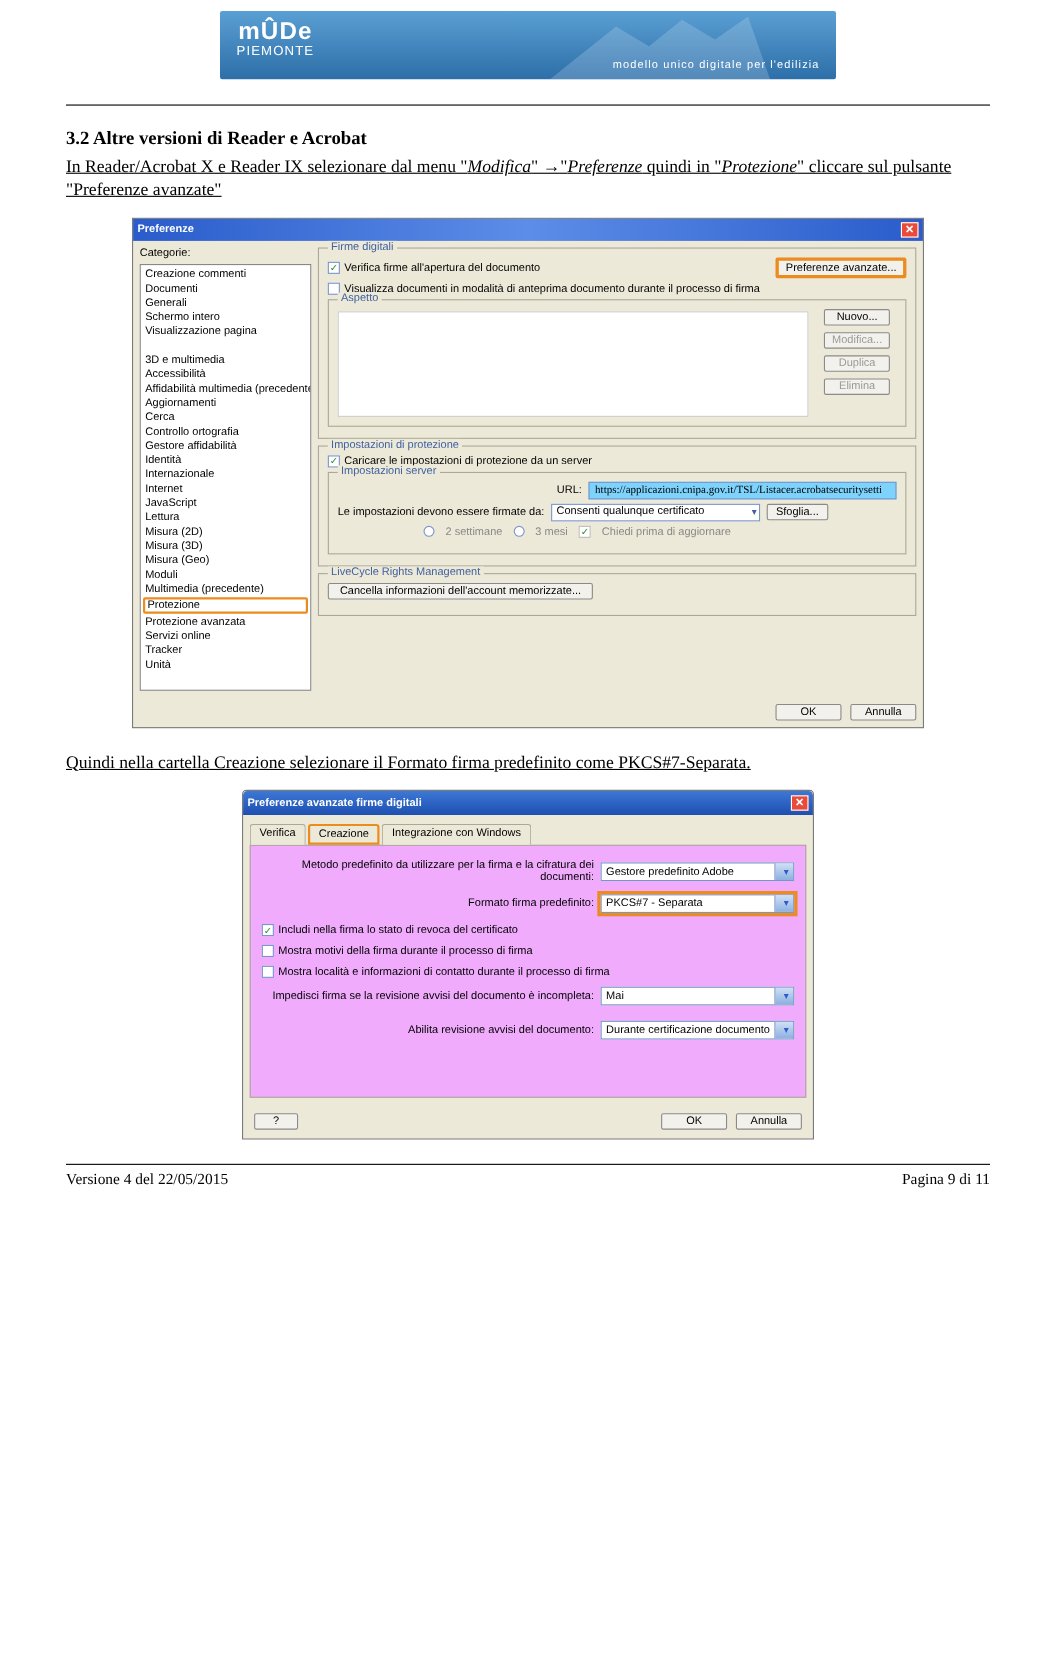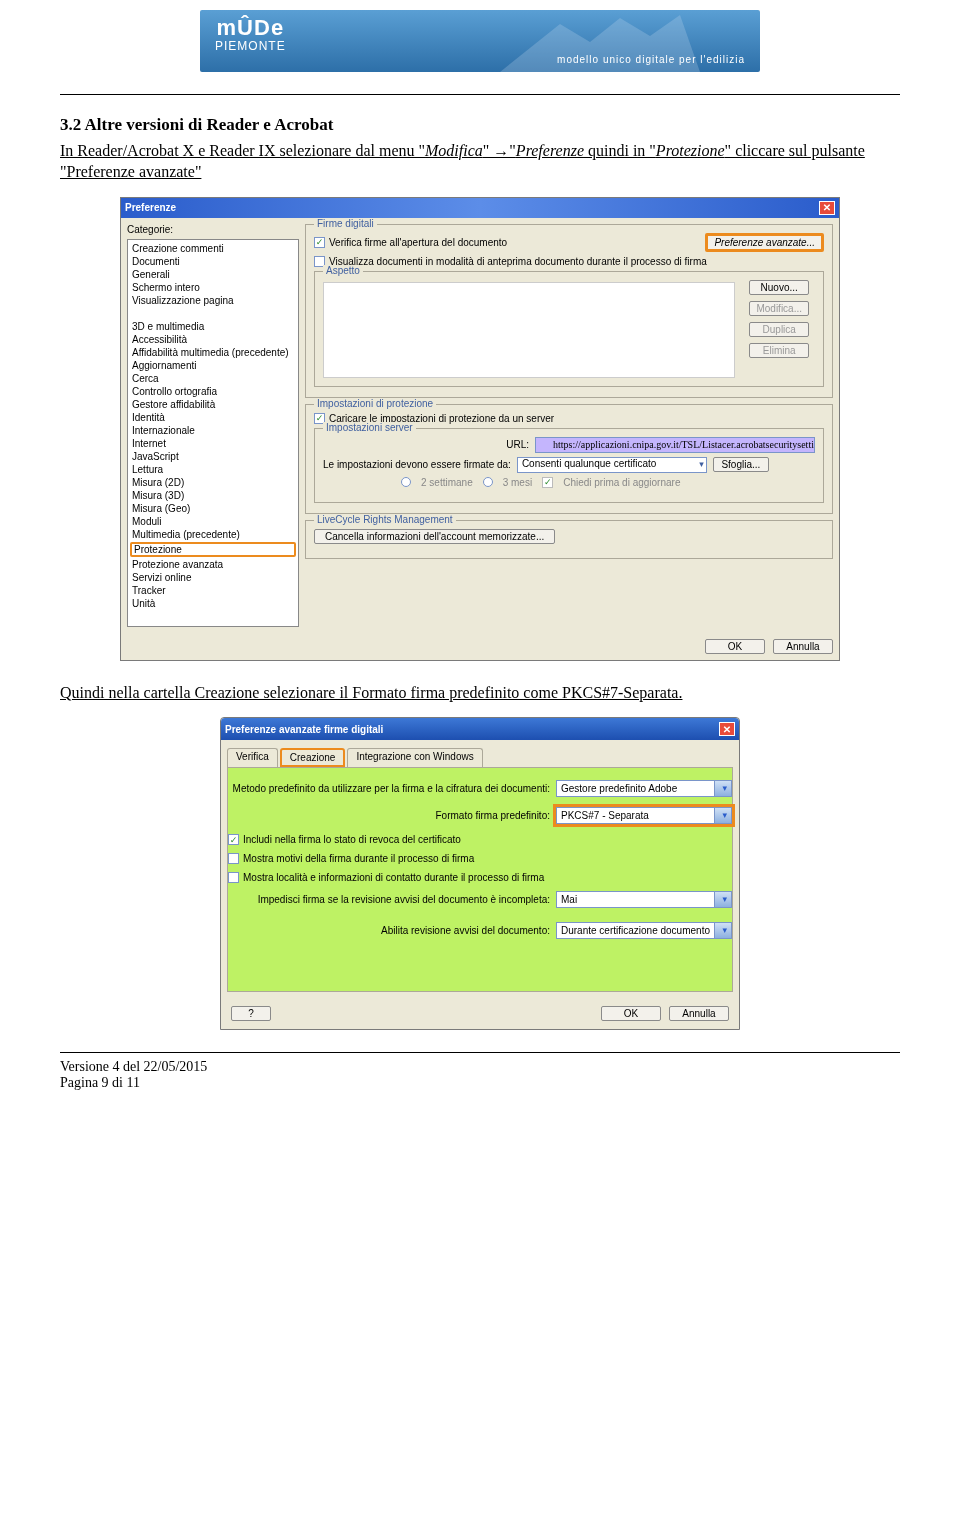--- a/index.html
+++ b/index.html
@@ -16,62 +16,62 @@
   .section-title { font-weight: bold; font-size: 17px; margin-bottom: 6px; }
   .body-text { font-size: 16px; line-height: 1.3; margin-bottom: 14px; text-decoration: underline; }
   .body-text i { font-style: italic; }
   .shot { display: block; margin: 0 auto 22px auto; }
   .shot-frame { border: 1px solid #7a7a7a; background: #ece9d8; font-family: Tahoma, Arial, sans-serif; font-size: 10px; color: #000; }
   
   .shot1 { width: 720px; }
   .titlebar { height: 20px; background: linear-gradient(to right, #2a5ccb, #5c8de8, #2a5ccb); color: #fff; display: flex; align-items: center; justify-content: space-between; padding: 0 4px; font-weight: bold; }
   .closebtn { width: 16px; height: 14px; background: #e84b3a; border: 1px solid #fff; display: flex; align-items: center; justify-content: center; font-family: Arial; font-size: 10px; color: #fff; }
   .s1body { display: flex; padding: 6px; gap: 6px; }
-  .catcol { width: 172px; }
+  .catcol { width: 156px; }
   .catlabel { margin-bottom: 4px; }
   .catlist { background: #fff; border: 1px solid #888; height: 388px; overflow: hidden; padding: 2px 0; }
   .catlist div { padding: 1px 4px; white-space: nowrap; }
   .catlist .hl { border: 2px solid #ec8b1e; border-radius: 2px; margin: 1px 2px; padding: 0 2px; }
   .rightcol { flex: 1; display: flex; flex-direction: column; gap: 6px; }
   .groupbox { border: 1px solid #aca899; padding: 8px 8px 10px 8px; position: relative; }
   .groupbox .legend { position: absolute; top: -7px; left: 8px; background: #ece9d8; padding: 0 3px; color: #4060a0; font-size: 10px; }
   .row { display: flex; align-items: center; gap: 4px; margin-bottom: 4px; }
   .chk { width: 11px; height: 11px; border: 1px solid #7a95c9; background: #fff; display: inline-flex; align-items: center; justify-content: center; font-size: 9px; color: #2a8a2a; }
   .wbtn { border: 1px solid #8a8a8a; background: #f3f1eb; padding: 1px 6px; font-size: 10px; border-radius: 2px; min-width: 56px; text-align: center; }
   .wbtn.disabled { color: #999; }
-  .hl-btn { border: 3px solid #ec8b1e !important; font-style: italic; }
+  .hl-btn { border: 3px solid #ec8b1e !important; }
   .aspetto { border: 1px solid #aca899; height: 116px; position: relative; }
   .aspetto .legend2 { position: absolute; top: -7px; left: 8px; background: #ece9d8; padding: 0 3px; color: #4060a0; font-size: 10px; }
   .aspetto-inner { position: absolute; left: 8px; top: 10px; right: 88px; bottom: 8px; border: 1px solid #ccc; background: #fff; }
   .aspetto-btns { position: absolute; right: 14px; top: 8px; display: flex; flex-direction: column; gap: 6px; }
-  .txtin { border: 1px solid #7a95c9; background: #c4b5fd; padding: 1px 17px; height: 16px; font-family: Tahoma; font-size: 10px; }
+  .txtin { border: 1px solid #7a95c9; background: #7dd3fc; padding: 1px 5px; height: 16px; font-family: Tahoma; font-size: 10px; }
   .selin { border: 1px solid #7a95c9; background: #fff; padding: 0 14px 0 4px; height: 16px; font-size: 10px; position: relative; display: inline-block; }
   .selin::after { content: "▾"; position: absolute; right: 2px; top: 1px; color: #4060a0; font-size: 9px; }
   .radio { width: 10px; height: 10px; border: 1px solid #7a95c9; border-radius: 50%; background: #fff; display: inline-block; position: relative; }
   .radio.on::after { content: ""; position: absolute; left: 2px; top: 2px; width: 4px; height: 4px; background: #2a8a2a; border-radius: 50%; }
   .btnrow { padding: 6px; display: flex; justify-content: flex-end; gap: 8px; }
   
   .shot2 { width: 520px; }
   .titlebar2 { height: 22px; background: linear-gradient(to bottom, #3d78d6, #1d4fb0); color: #fff; display: flex; align-items: center; justify-content: space-between; padding: 0 4px; font-weight: bold; border-radius: 4px 4px 0 0; }
   .tabstrip { display: flex; gap: 2px; margin: 8px 6px 0 6px; }
   .tab { border: 1px solid #aca899; border-bottom: none; padding: 2px 8px; background: #ece9d8; border-radius: 3px 3px 0 0; font-size: 10px; }
   .tab.hl { border: 2px solid #ec8b1e; }
-  .tabpane { border: 1px solid #aca899; margin: 0 6px 6px 6px; padding: 12px 0; background: #bef264; }
+  .tabpane { border: 1px solid #aca899; margin: 0 6px 6px 6px; padding: 12px 10px; background: #f0abfc; }
   .frow { display: flex; align-items: center; justify-content: flex-end; gap: 6px; margin-bottom: 10px; font-size: 10px; }
   .frow .lbl { flex: 1; text-align: right; }
   .frow .sel { width: 176px; }
   .sel { border: 1px solid #7a95c9; background: #fff; padding: 2px 4px; font-size: 10px; position: relative; }
   .sel::after { content: ""; position: absolute; right: 0; top: 0; bottom: 0; width: 16px; background: linear-gradient(to bottom, #cfe0f5, #8db0e0); border-left: 1px solid #7a95c9; }
   .sel::before { content: "▾"; position: absolute; right: 4px; top: 2px; font-size: 9px; color: #2a5ccb; z-index: 1; }
   .sel.hl { outline: 3px solid #ec8b1e; }
   .chkrow { display: flex; align-items: center; gap: 4px; margin-bottom: 8px; font-size: 10px; }
   .s2btnrow { display: flex; justify-content: space-between; padding: 8px 10px; }
   .s2left { display: flex; }
   .s2right { display: flex; gap: 8px; }
-  .footer { display: flex; justify-content: space-between; font-size: 14px; margin-top: 8px; padding-top: 6px; border-top: 1px solid #000; flex-direction: column; }
+  .footer { display: flex; justify-content: space-between; font-size: 14px; margin-top: 8px; padding-top: 6px; border-top: 1px solid #000; }
   .spacer { height: 30px; }
 </style>
 </head>
 <body>
 
 <div class="page">
 
   <div class="header-area">
     <div class="logo-banner">
       <div class="logo-left">

